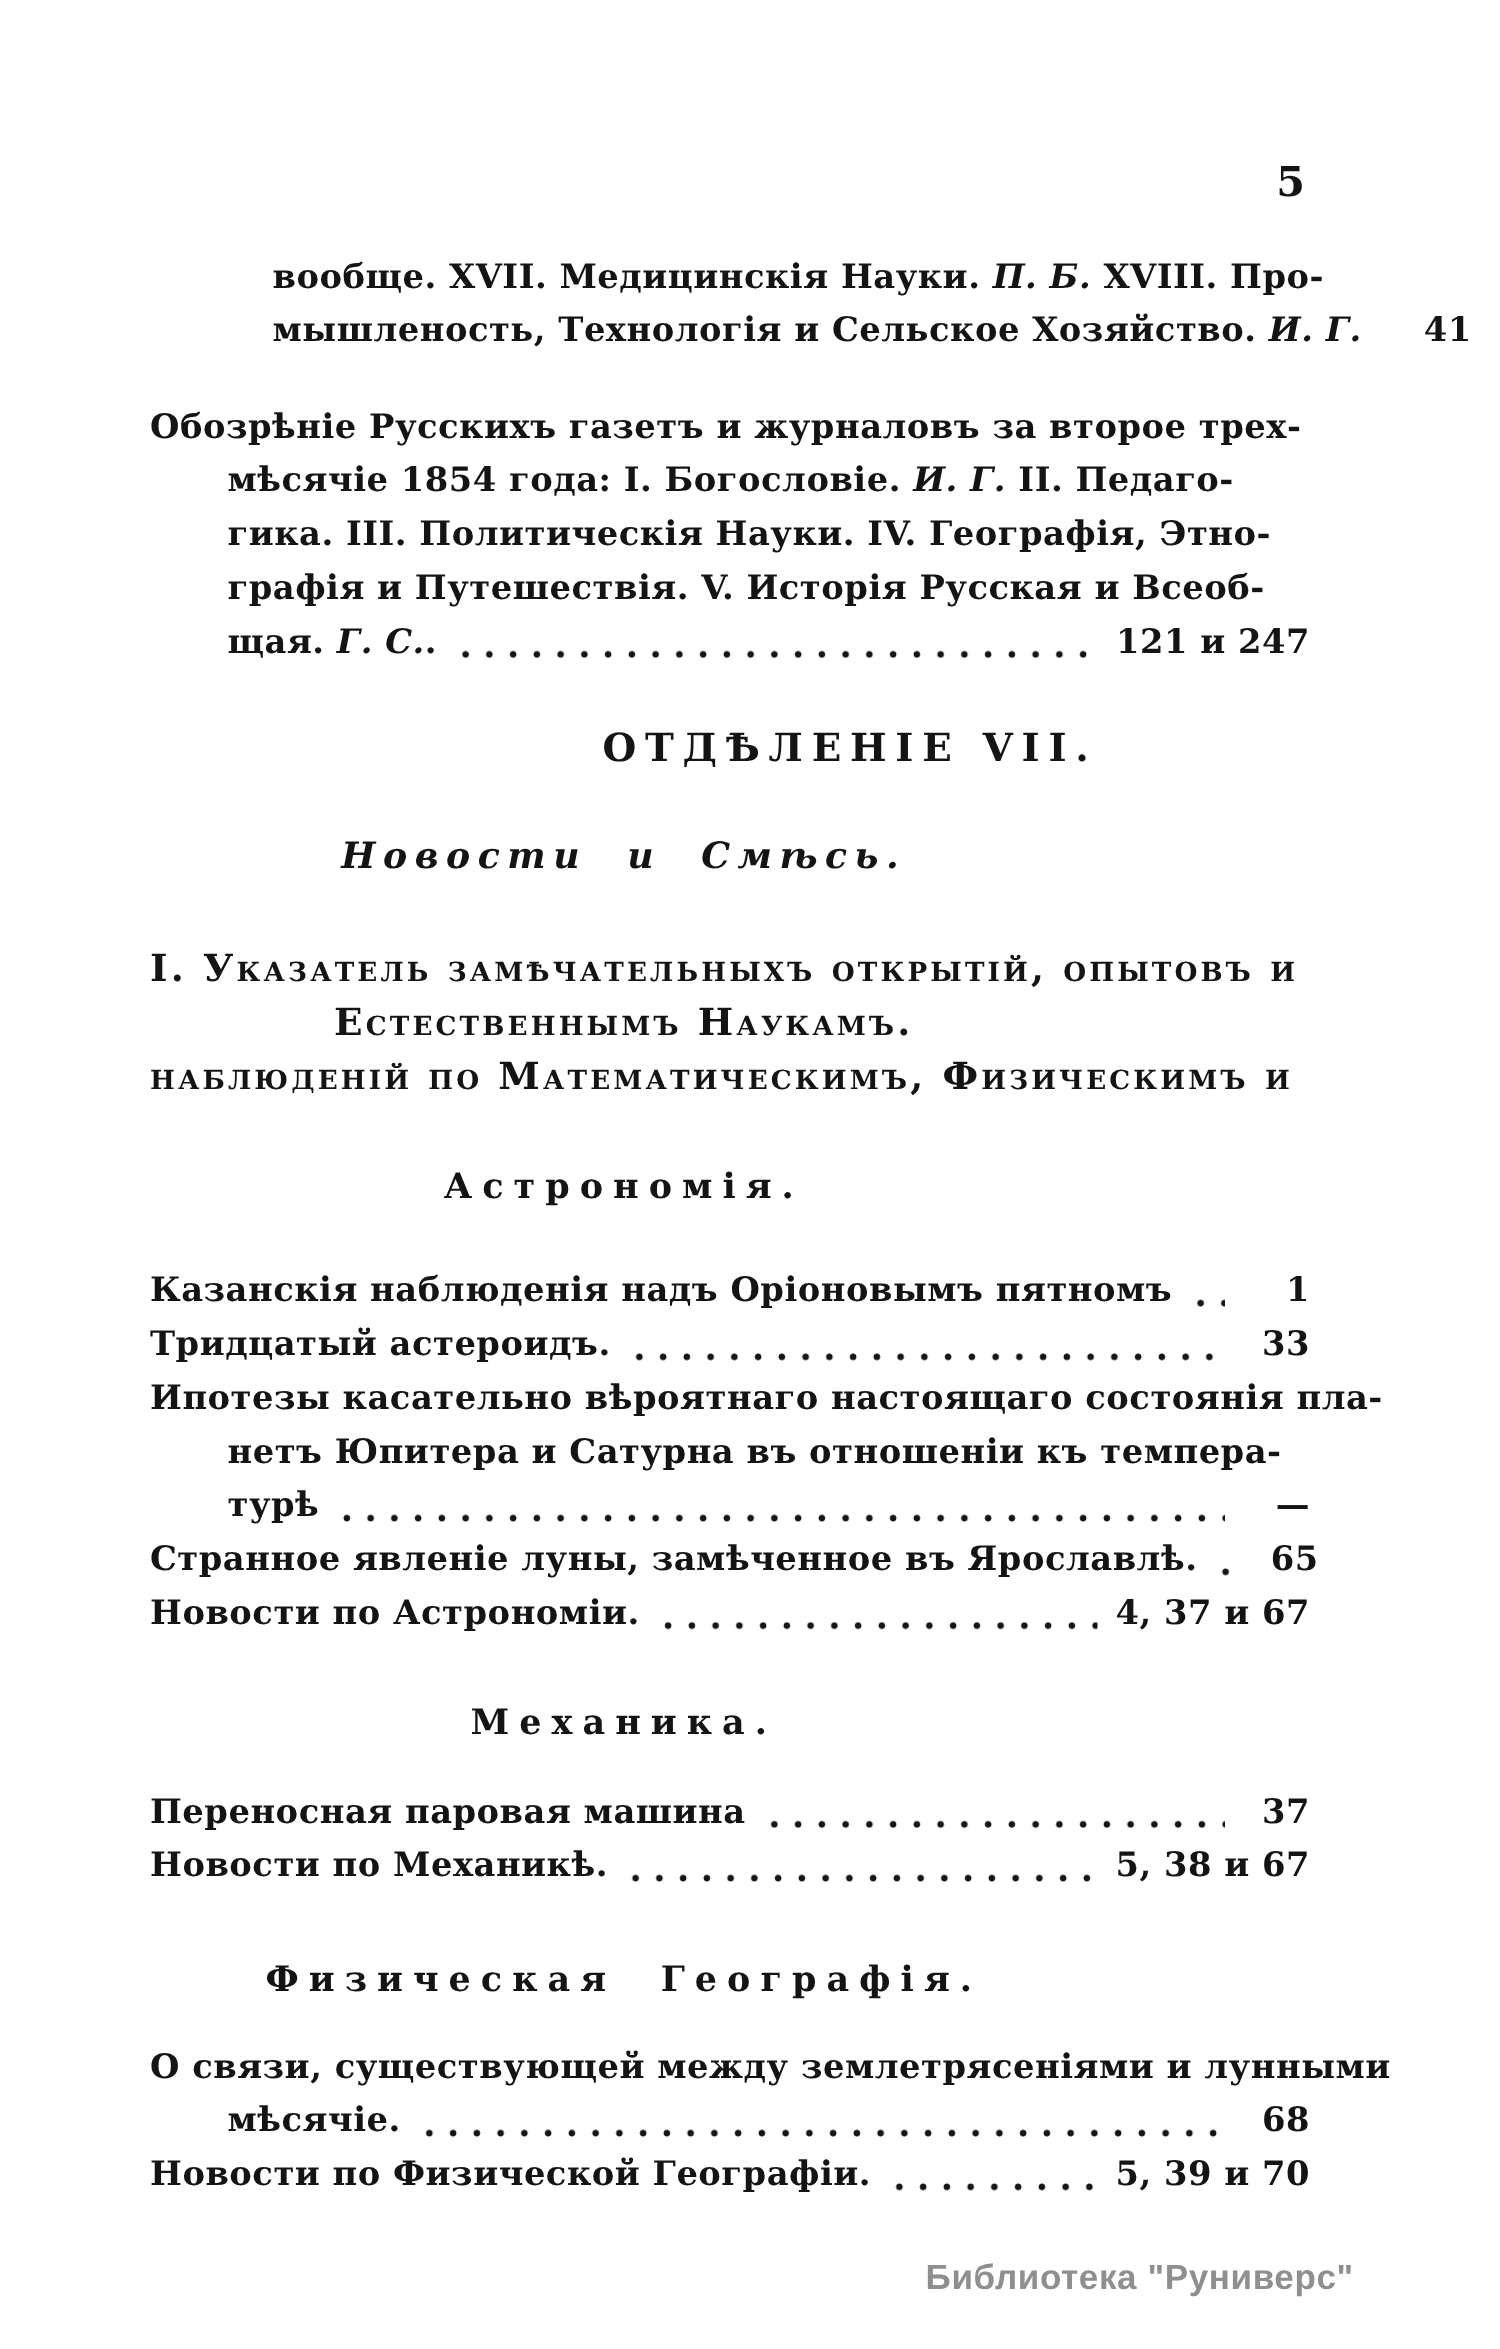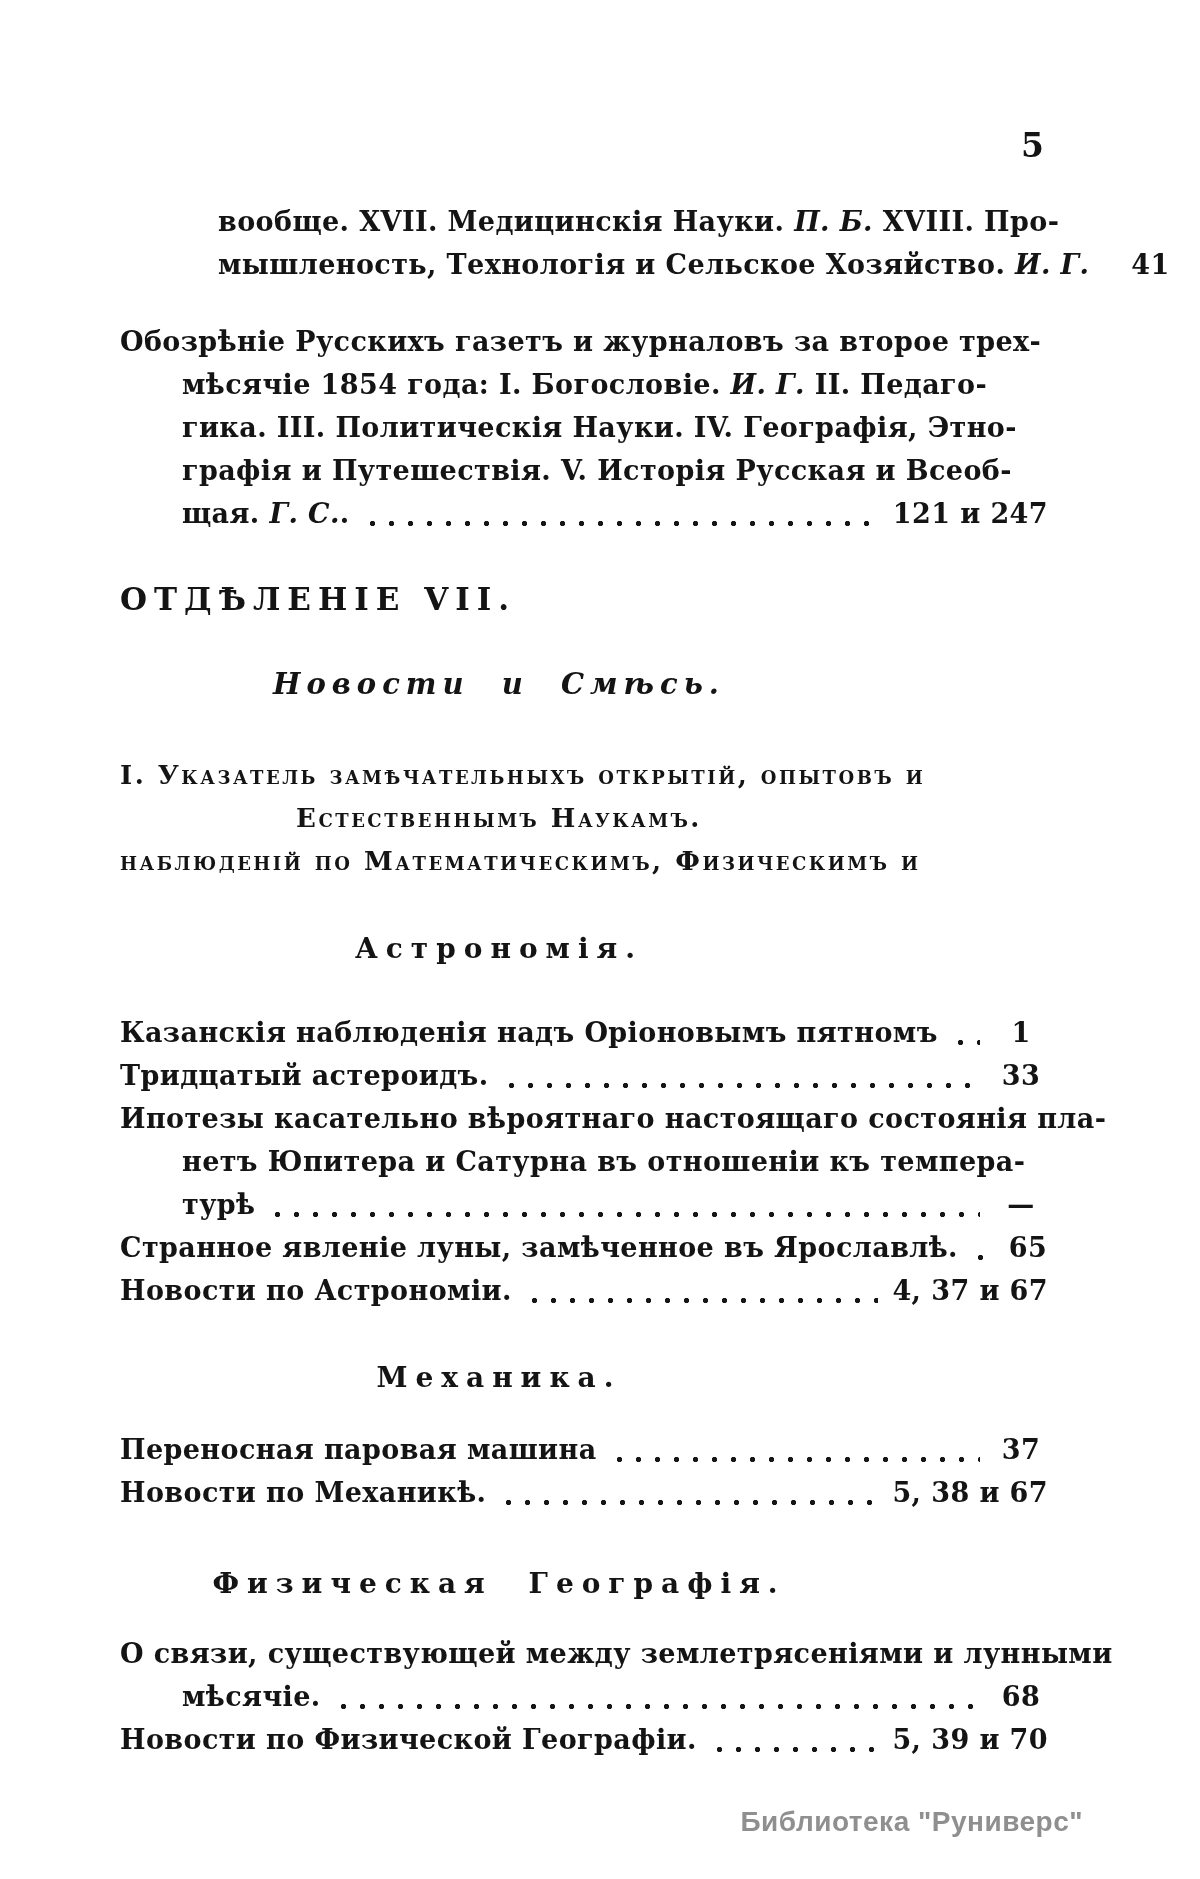--- a/index.html
+++ b/index.html
@@ -47,46 +47,46 @@
     height: 9px;
     margin: 0 0 7px 9px;
     background-image: radial-gradient(circle, #161616 2.3px, rgba(0,0,0,0) 3px);
     background-size: 19px 9px;
     background-position: 4px center;
     background-repeat: repeat-x;
   }
   .pageno {
     padding-left: 14px;
     min-width: 54px;
-    text-align: center;
+    text-align: right;
     white-space: nowrap;
   }
   .carryover { margin-top: 200px; }
   .review { margin-top: 34px; }
   .division-title {
     margin: 44px 170px 0 0;
     font-size: 31px;
     font-weight: 700;
     letter-spacing: 7px;
-    text-align: left;
+    text-align: right;
     line-height: 40px;
   }
   .division-subtitle {
     margin: 45px 170px 0 0;
     font-size: 29px;
     font-weight: 700;
     font-style: italic;
     letter-spacing: 6px;
     word-spacing: 16px;
     text-align: center;
     line-height: 40px;
   }
   .index-heading {
     margin-top: 50px;
-    font-size: 26px;
+    font-size: 30px;
     font-variant: small-caps;
     letter-spacing: 2.5px;
     line-height: 43px;
   }
   .index-line.center { text-align: center; margin-right: 170px; }
   .section-title {
     margin: 46px 170px 42px 0;
     font-size: 28px;
     font-weight: 700;
     letter-spacing: 8px;

